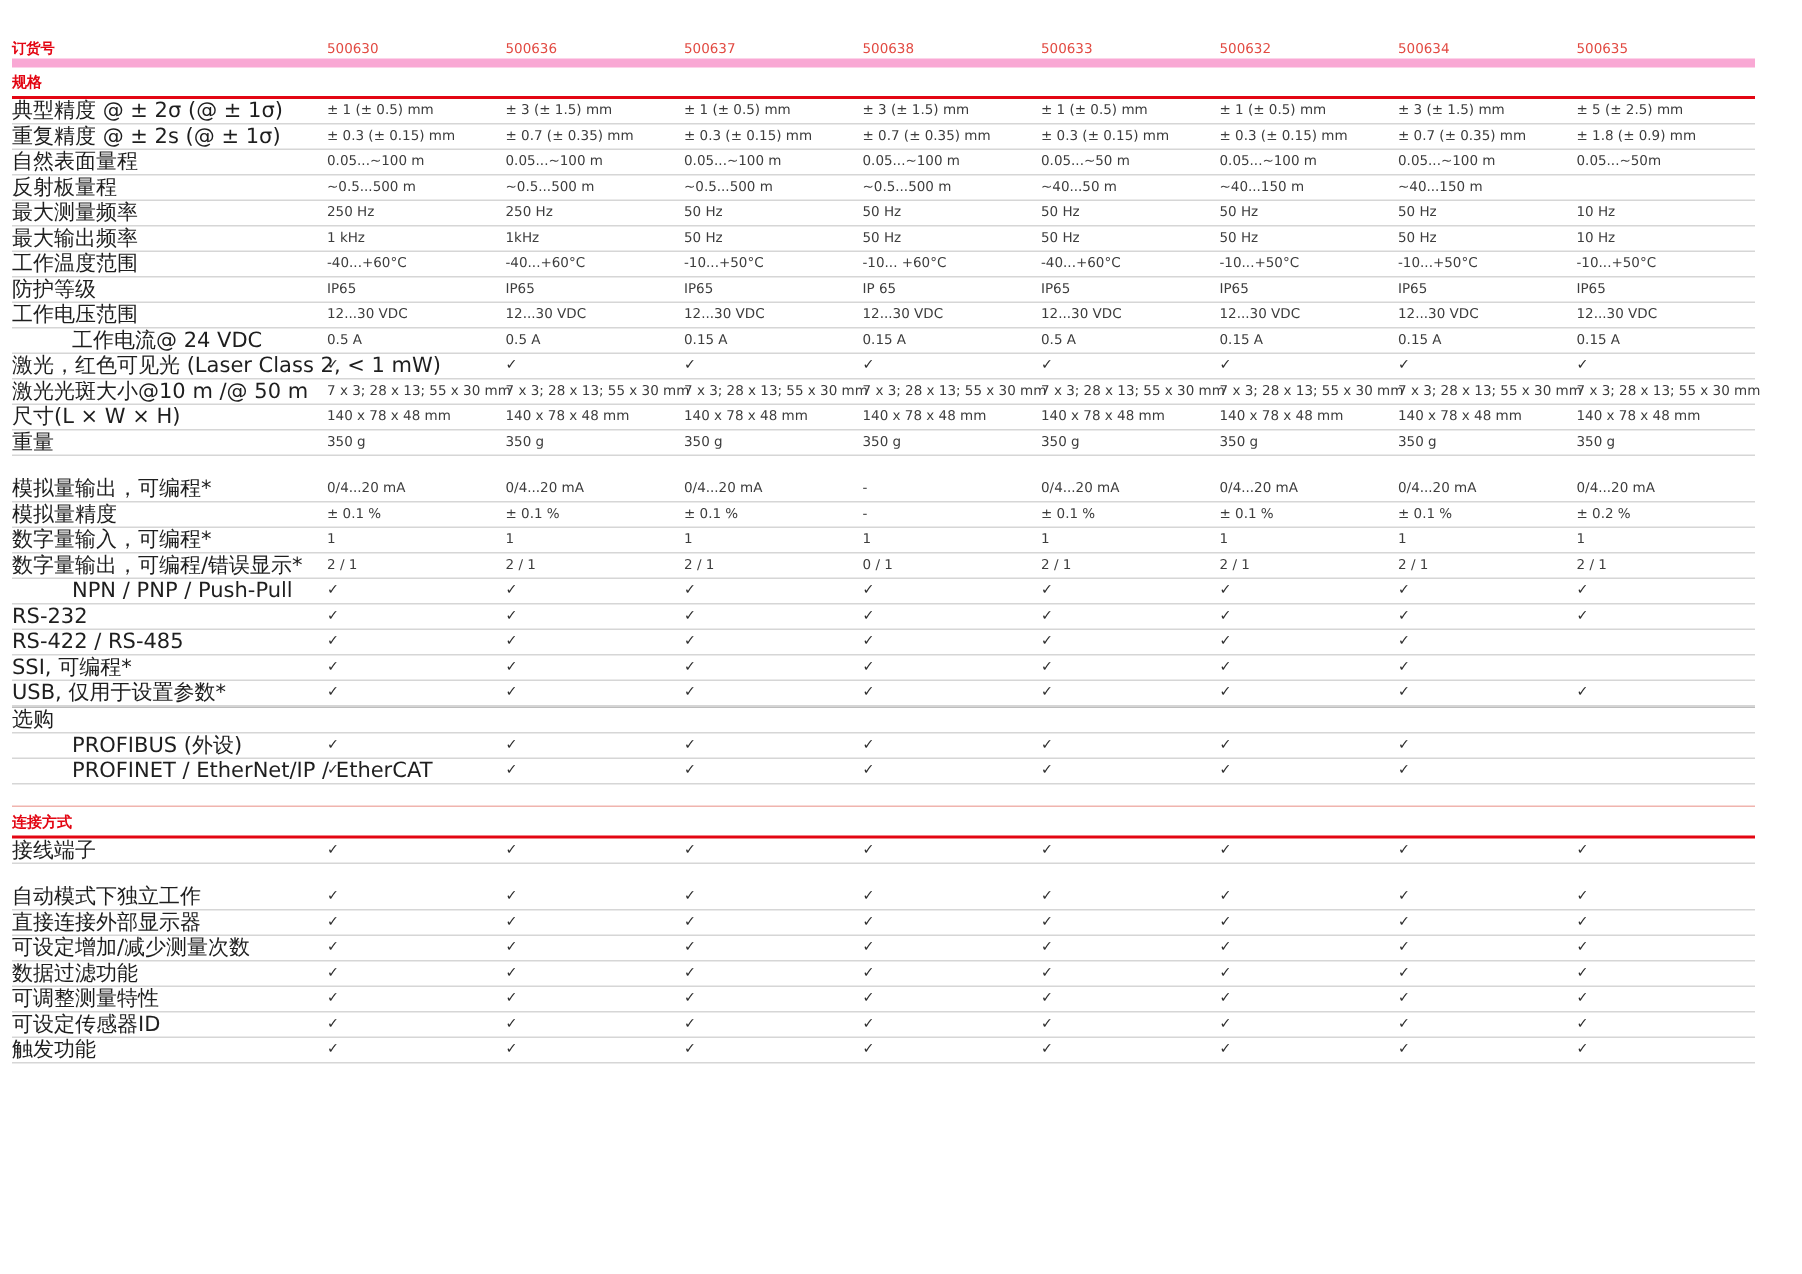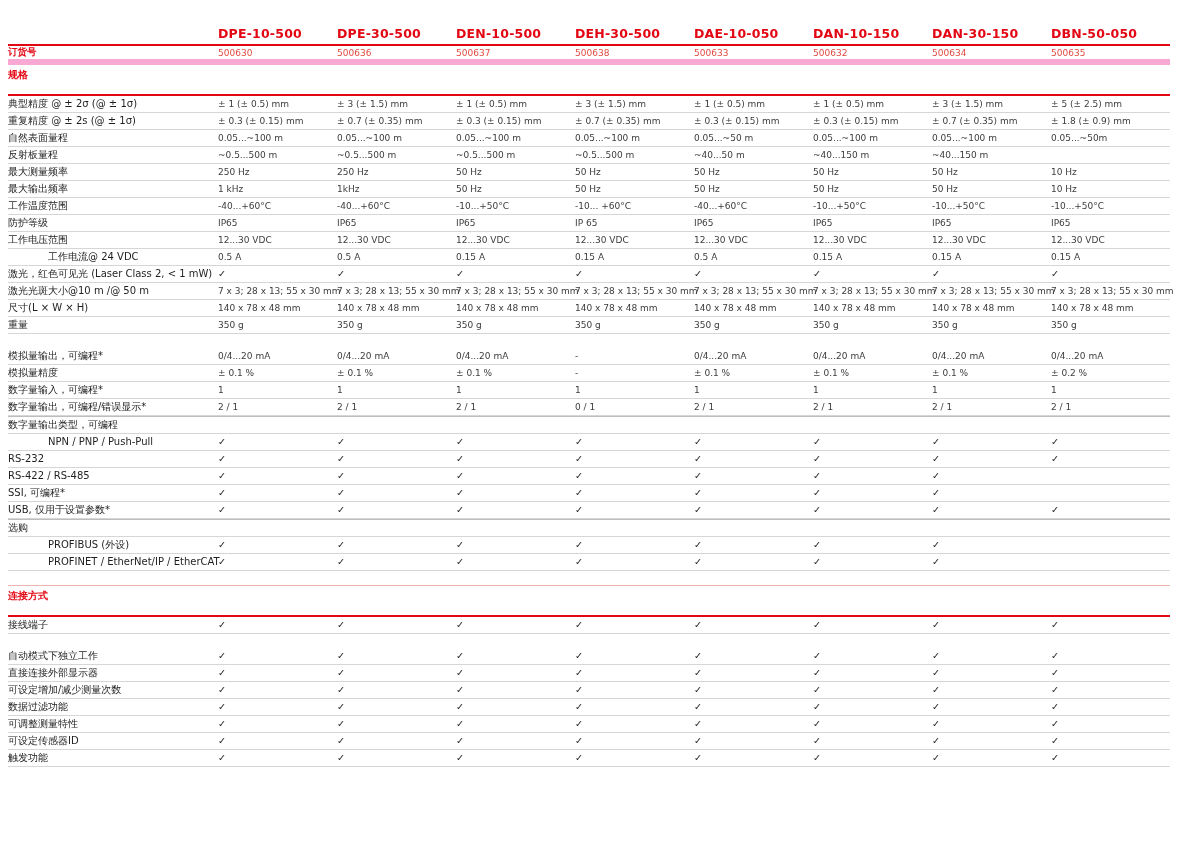--- a/index.html
+++ b/index.html
@@ -17,48 +17,37 @@
   .prod-name{font-size:12.5px;font-weight:bold;color:#e30613;white-space:nowrap;letter-spacing:.2px;}
 
   
   .order-row{height:13px;border-bottom:6px solid #f9a8d4;}
   .order-label{font-size:9.5px;font-weight:bold;color:#e30613;}
   .order-val{font-size:9px;color:#e24a42;}
 
   
   .section{margin-top:0;}
   .section.gap{margin-top:14px;}
-  .sec-head{border-bottom:2px solid #e30613;padding:3px 0 12px 0;}
+  .sec-head{border-bottom:2px solid #e30613;padding:3px 0 2px 0;}
   .sec-head.pink-top{border-top:1px solid #f0b4ae;}
   .sec-title{font-size:10px;font-weight:bold;color:#e30613;}
 
   
   .row{height:16px;line-height:16px;border-bottom:1px solid #d6d6d6;font-size:9px;}
   .row.subhead{border-top:1px solid #bdbdbd;}
   .cell{white-space:nowrap;overflow:visible;}
-  .lbl{color:#1e1e1e;font-size:10px;}
+  .lbl{color:#1e1e1e;font-size:14px;}
   .lbl.indent{padding-left:40px;}
   .val{color:#3c3c3c;}
   .check{color:#2e2e2e;font-size:9.5px;}
 </style>
 </head>
 <body>
 
 <div class="sheet">
-  <div class="grid prod-row" id="product-row">
-      <div class="cell"></div>
-      <div class="cell prod-name">DPE-10-500</div>
-      <div class="cell prod-name">DPE-30-500</div>
-      <div class="cell prod-name">DEN-10-500</div>
-      <div class="cell prod-name">DEH-30-500</div>
-      <div class="cell prod-name">DAE-10-050</div>
-      <div class="cell prod-name">DAN-10-150</div>
-      <div class="cell prod-name">DAN-30-150</div>
-      <div class="cell prod-name">DBN-50-050</div>
-    </div>
   <div class="rowgrid order-row" id="order-row">
       <div class="cell order-label">订货号</div>
       <div class="cell order-val">500630</div>
       <div class="cell order-val">500636</div>
       <div class="cell order-val">500637</div>
       <div class="cell order-val">500638</div>
       <div class="cell order-val">500633</div>
       <div class="cell order-val">500632</div>
       <div class="cell order-val">500634</div>
       <div class="cell order-val">500635</div>
@@ -261,31 +250,20 @@
           <div class="cell lbl">数字量输出，可编程/错误显示*</div>
           <div class="cell val">2 / 1</div>
           <div class="cell val">2 / 1</div>
           <div class="cell val">2 / 1</div>
           <div class="cell val">0 / 1</div>
           <div class="cell val">2 / 1</div>
           <div class="cell val">2 / 1</div>
           <div class="cell val">2 / 1</div>
           <div class="cell val">2 / 1</div>
         </div>
-        <div class="rowgrid row subhead">
-          <div class="cell lbl">数字量输出类型，可编程</div>
-          <div class="cell val"></div>
-          <div class="cell val"></div>
-          <div class="cell val"></div>
-          <div class="cell val"></div>
-          <div class="cell val"></div>
-          <div class="cell val"></div>
-          <div class="cell val"></div>
-          <div class="cell val"></div>
-        </div>
         <div class="rowgrid row">
           <div class="cell lbl indent">NPN / PNP / Push-Pull</div>
           <div class="cell check">✓</div>
           <div class="cell check">✓</div>
           <div class="cell check">✓</div>
           <div class="cell check">✓</div>
           <div class="cell check">✓</div>
           <div class="cell check">✓</div>
           <div class="cell check">✓</div>
           <div class="cell check">✓</div>

